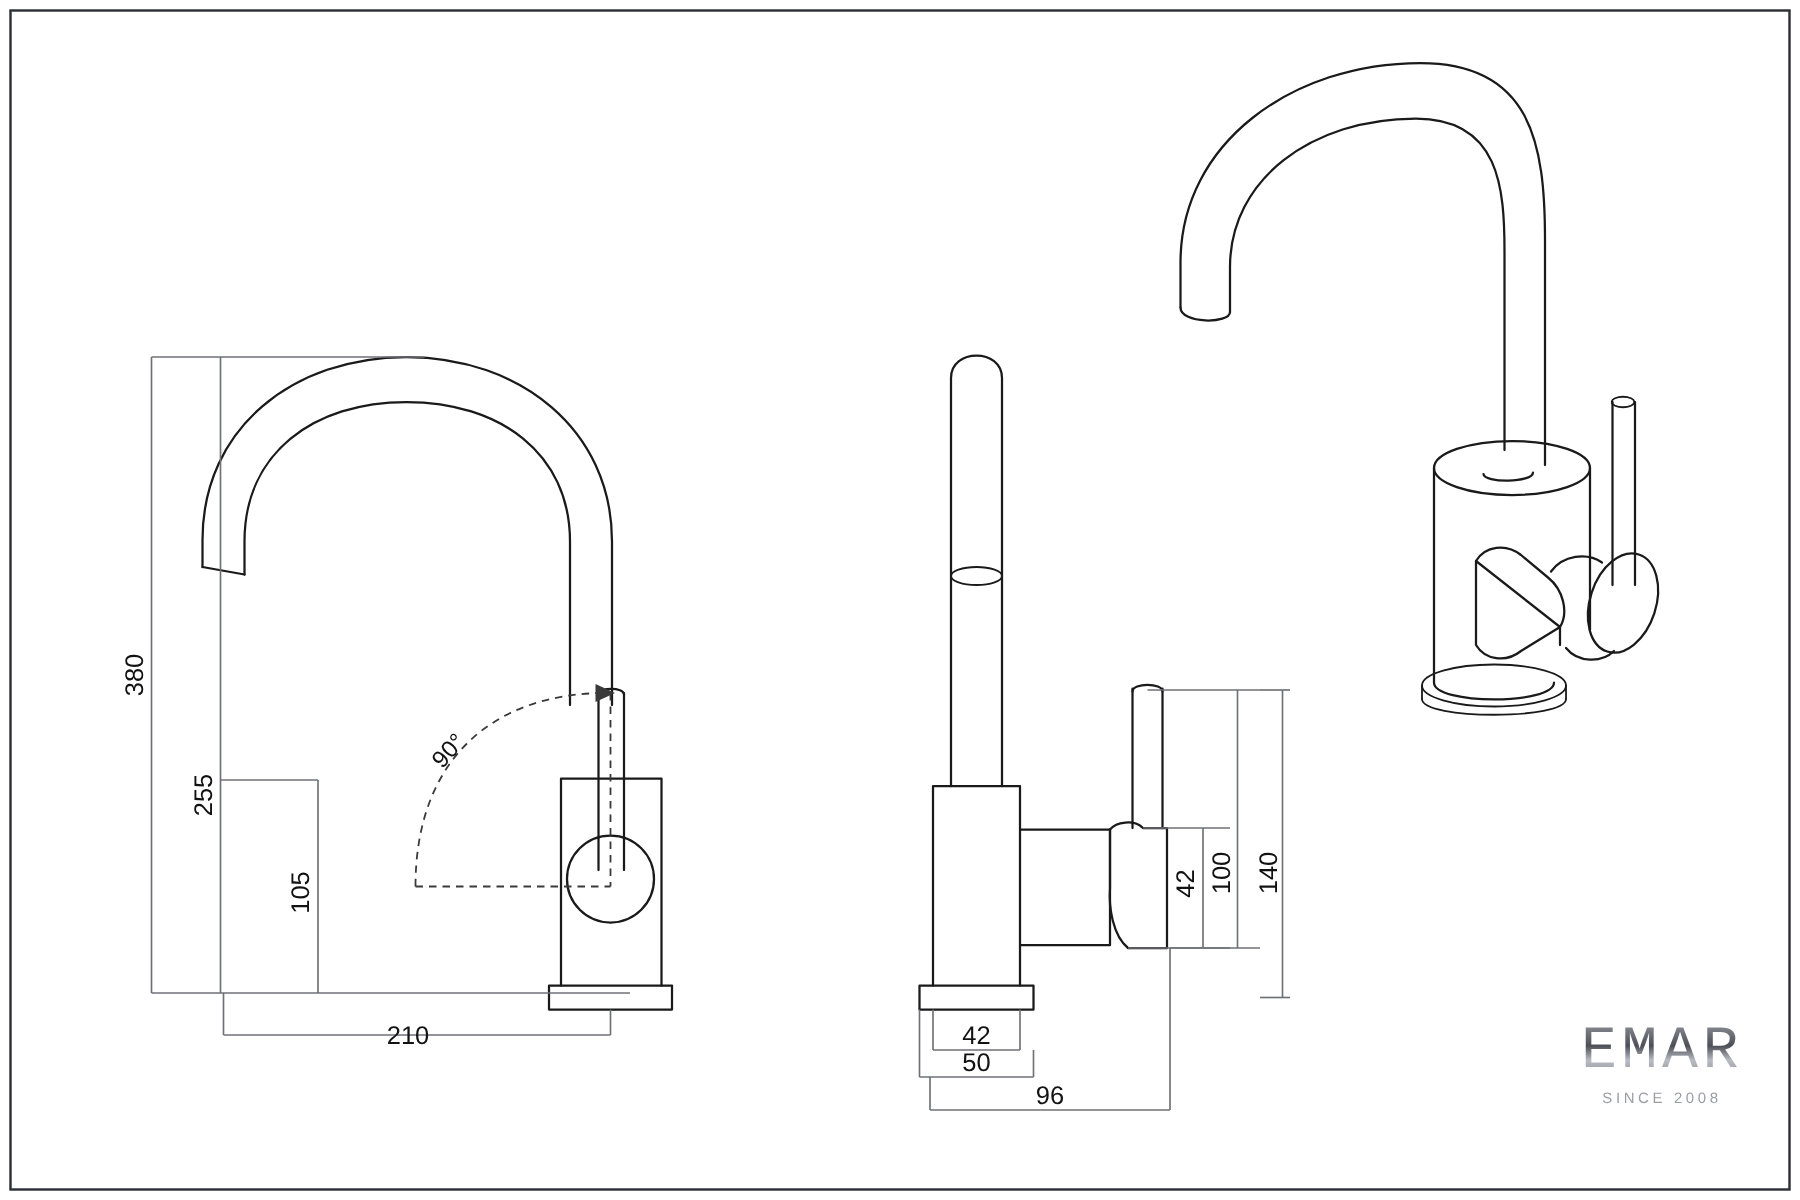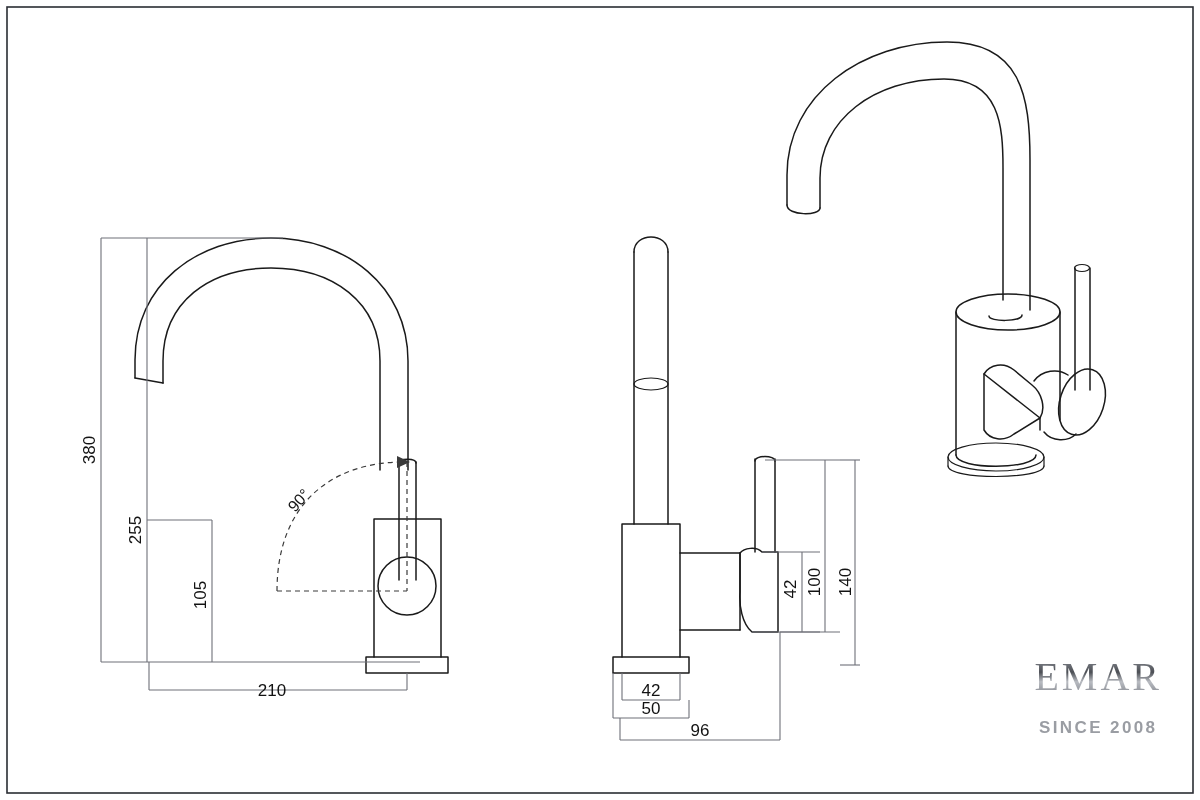--- a/index.html
+++ b/index.html
@@ -79,37 +79,36 @@
     fill: #121212;
   }
   #brand {
     position: absolute;
     right: 38px;
     bottom: 62px;
     text-align: center;
     user-select: none;
   }
   #brand .brand-name {
-    font-family: Liberation Serif, serif;
+    font-family: Liberation Mono, monospace;
     font-size: 40px;
     letter-spacing: 3px;
     line-height: 1;
     background: linear-gradient(180deg, #8d9097 0%, #4c4f55 38%, #b9bcc2 62%, #7d8087 100%);
     -webkit-background-clip: text;
     background-clip: text;
     color: transparent;
     -webkit-text-fill-color: transparent;
   }
   #brand .brand-tagline {
     font-family: "Liberation Sans", sans-serif;
-    font-size: 17px;
+    font-size: 10px;
     letter-spacing: 2.4px;
     color: #9a9da3;
-    margin-top: 21px;
-    font-weight: bold;
+    margin-top: 5px;
   }
 </style>
 </head>
 <body>
 
 <div id="sheet">
 
   <svg class="layer" viewBox="0 0 1200 800">
 
     <rect class="frame-rect" x="7" y="7" width="1186" height="786"></rect>

